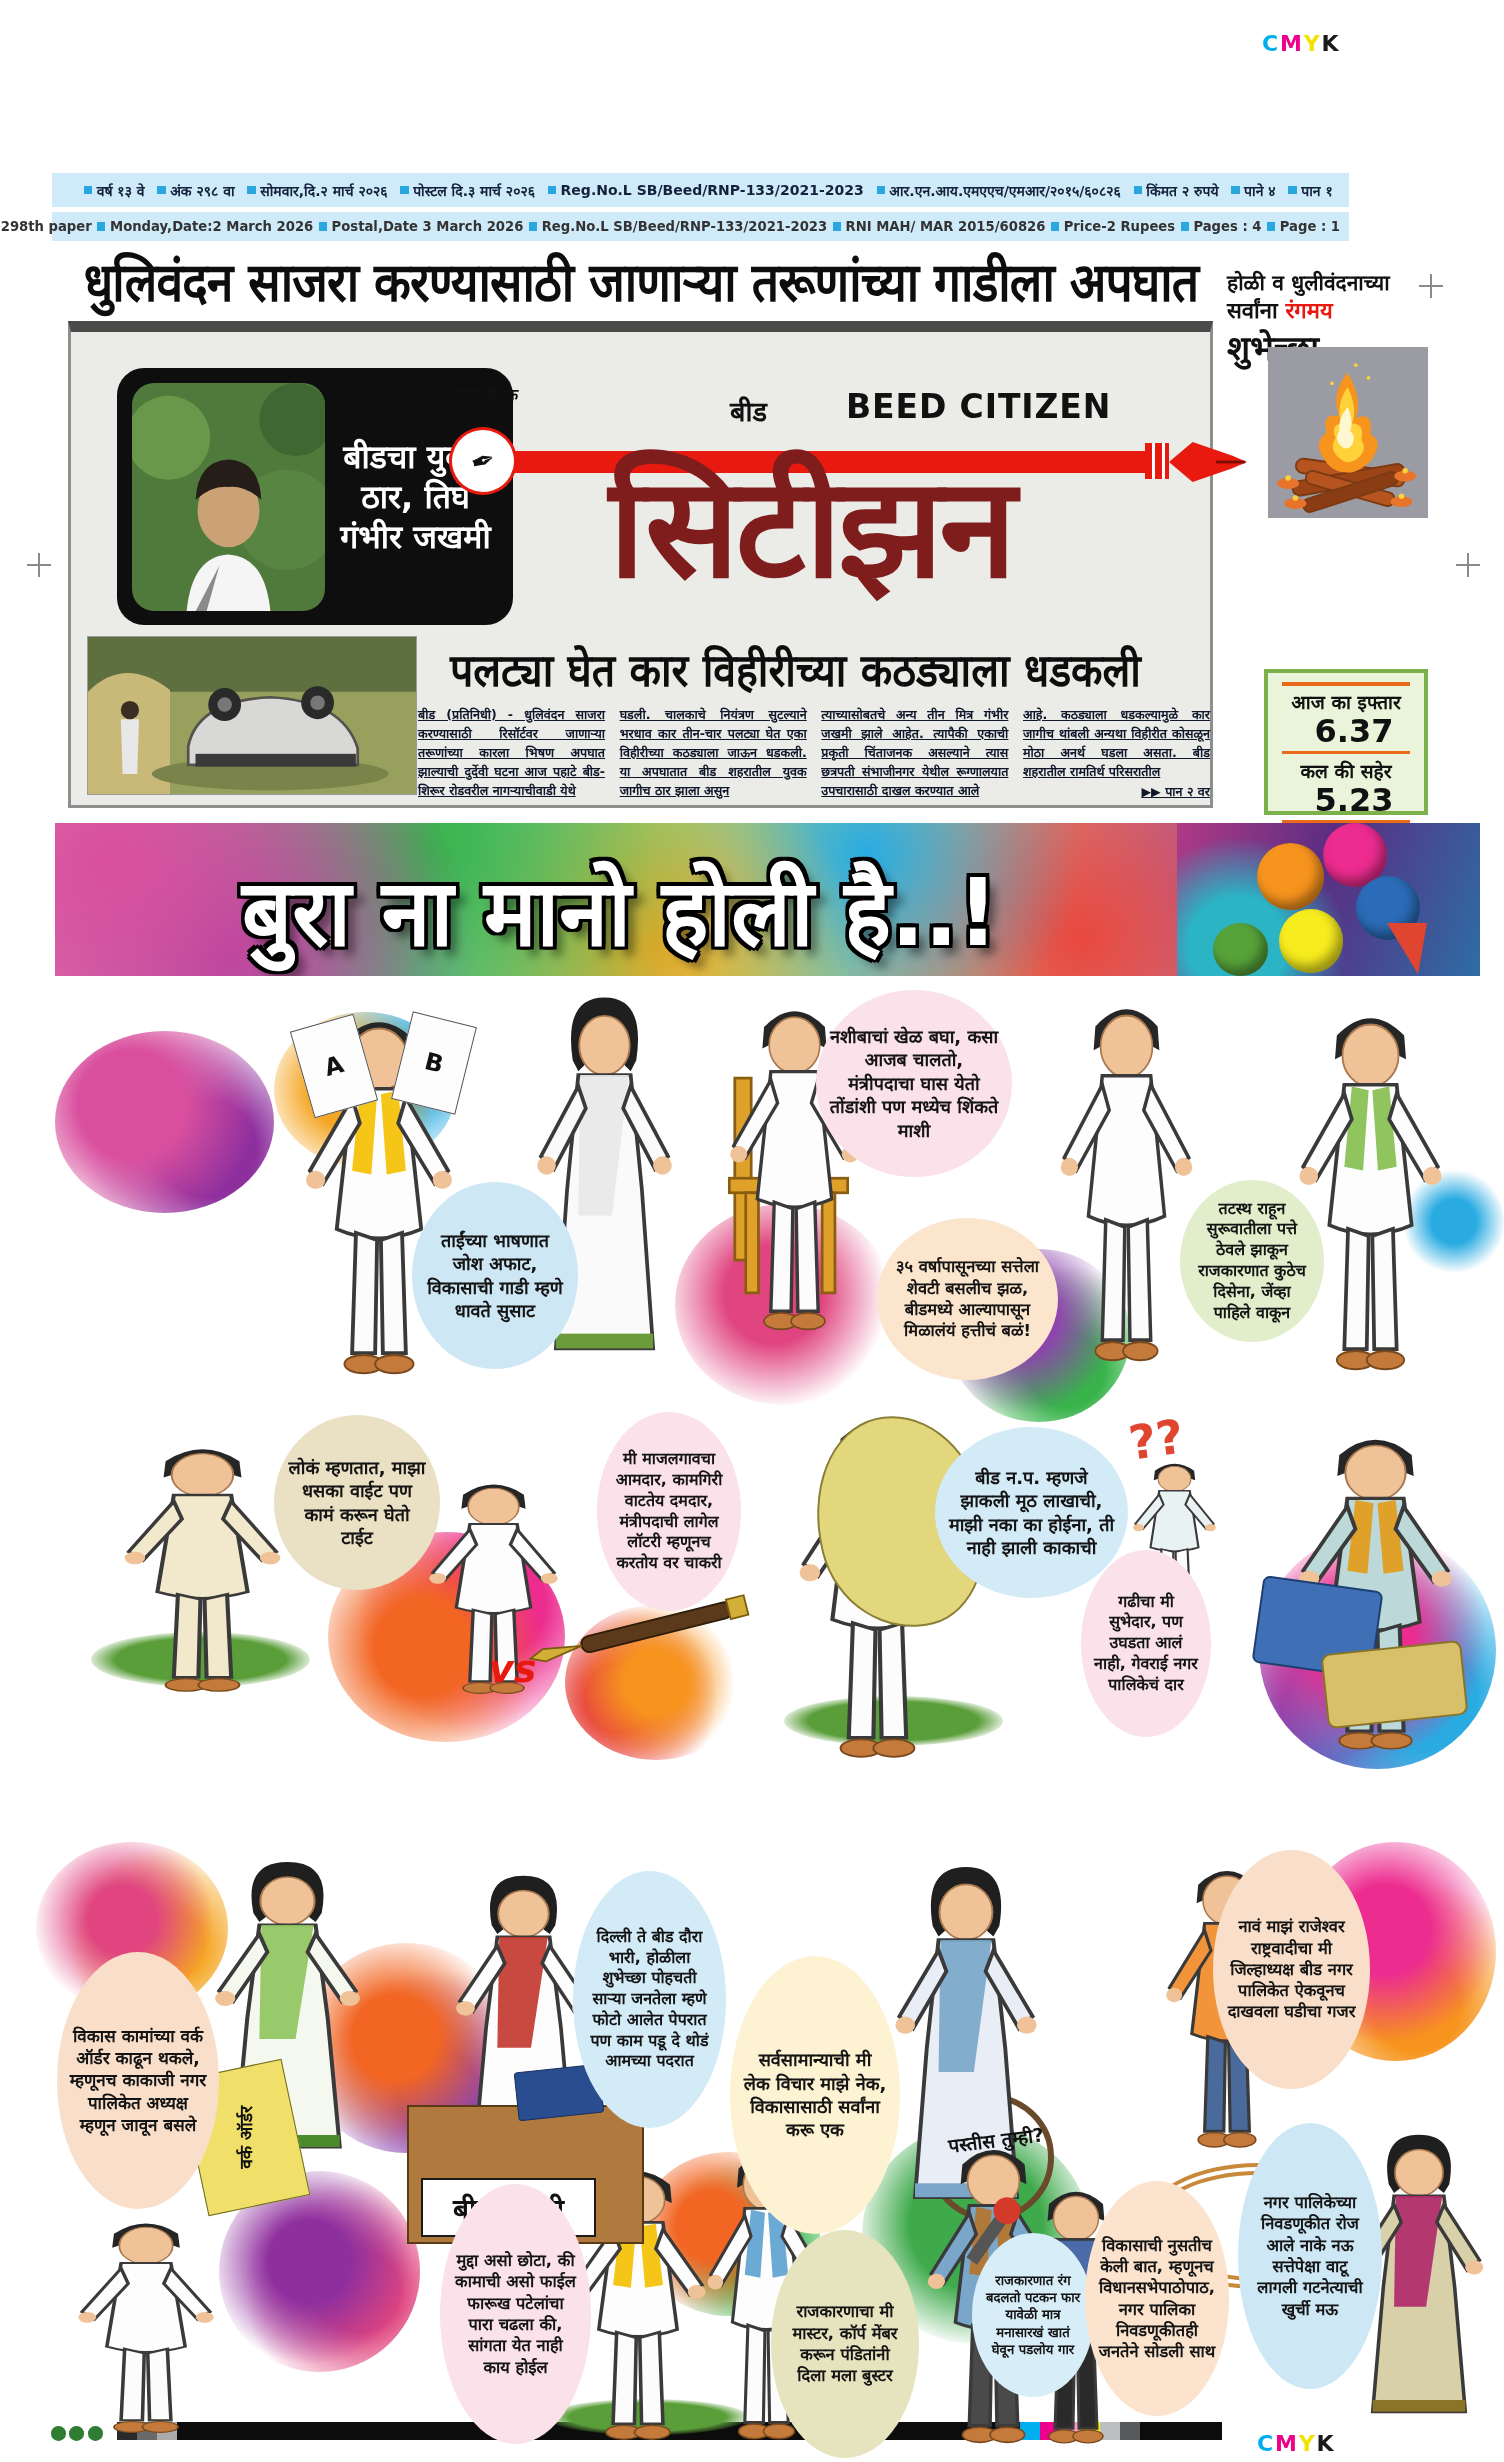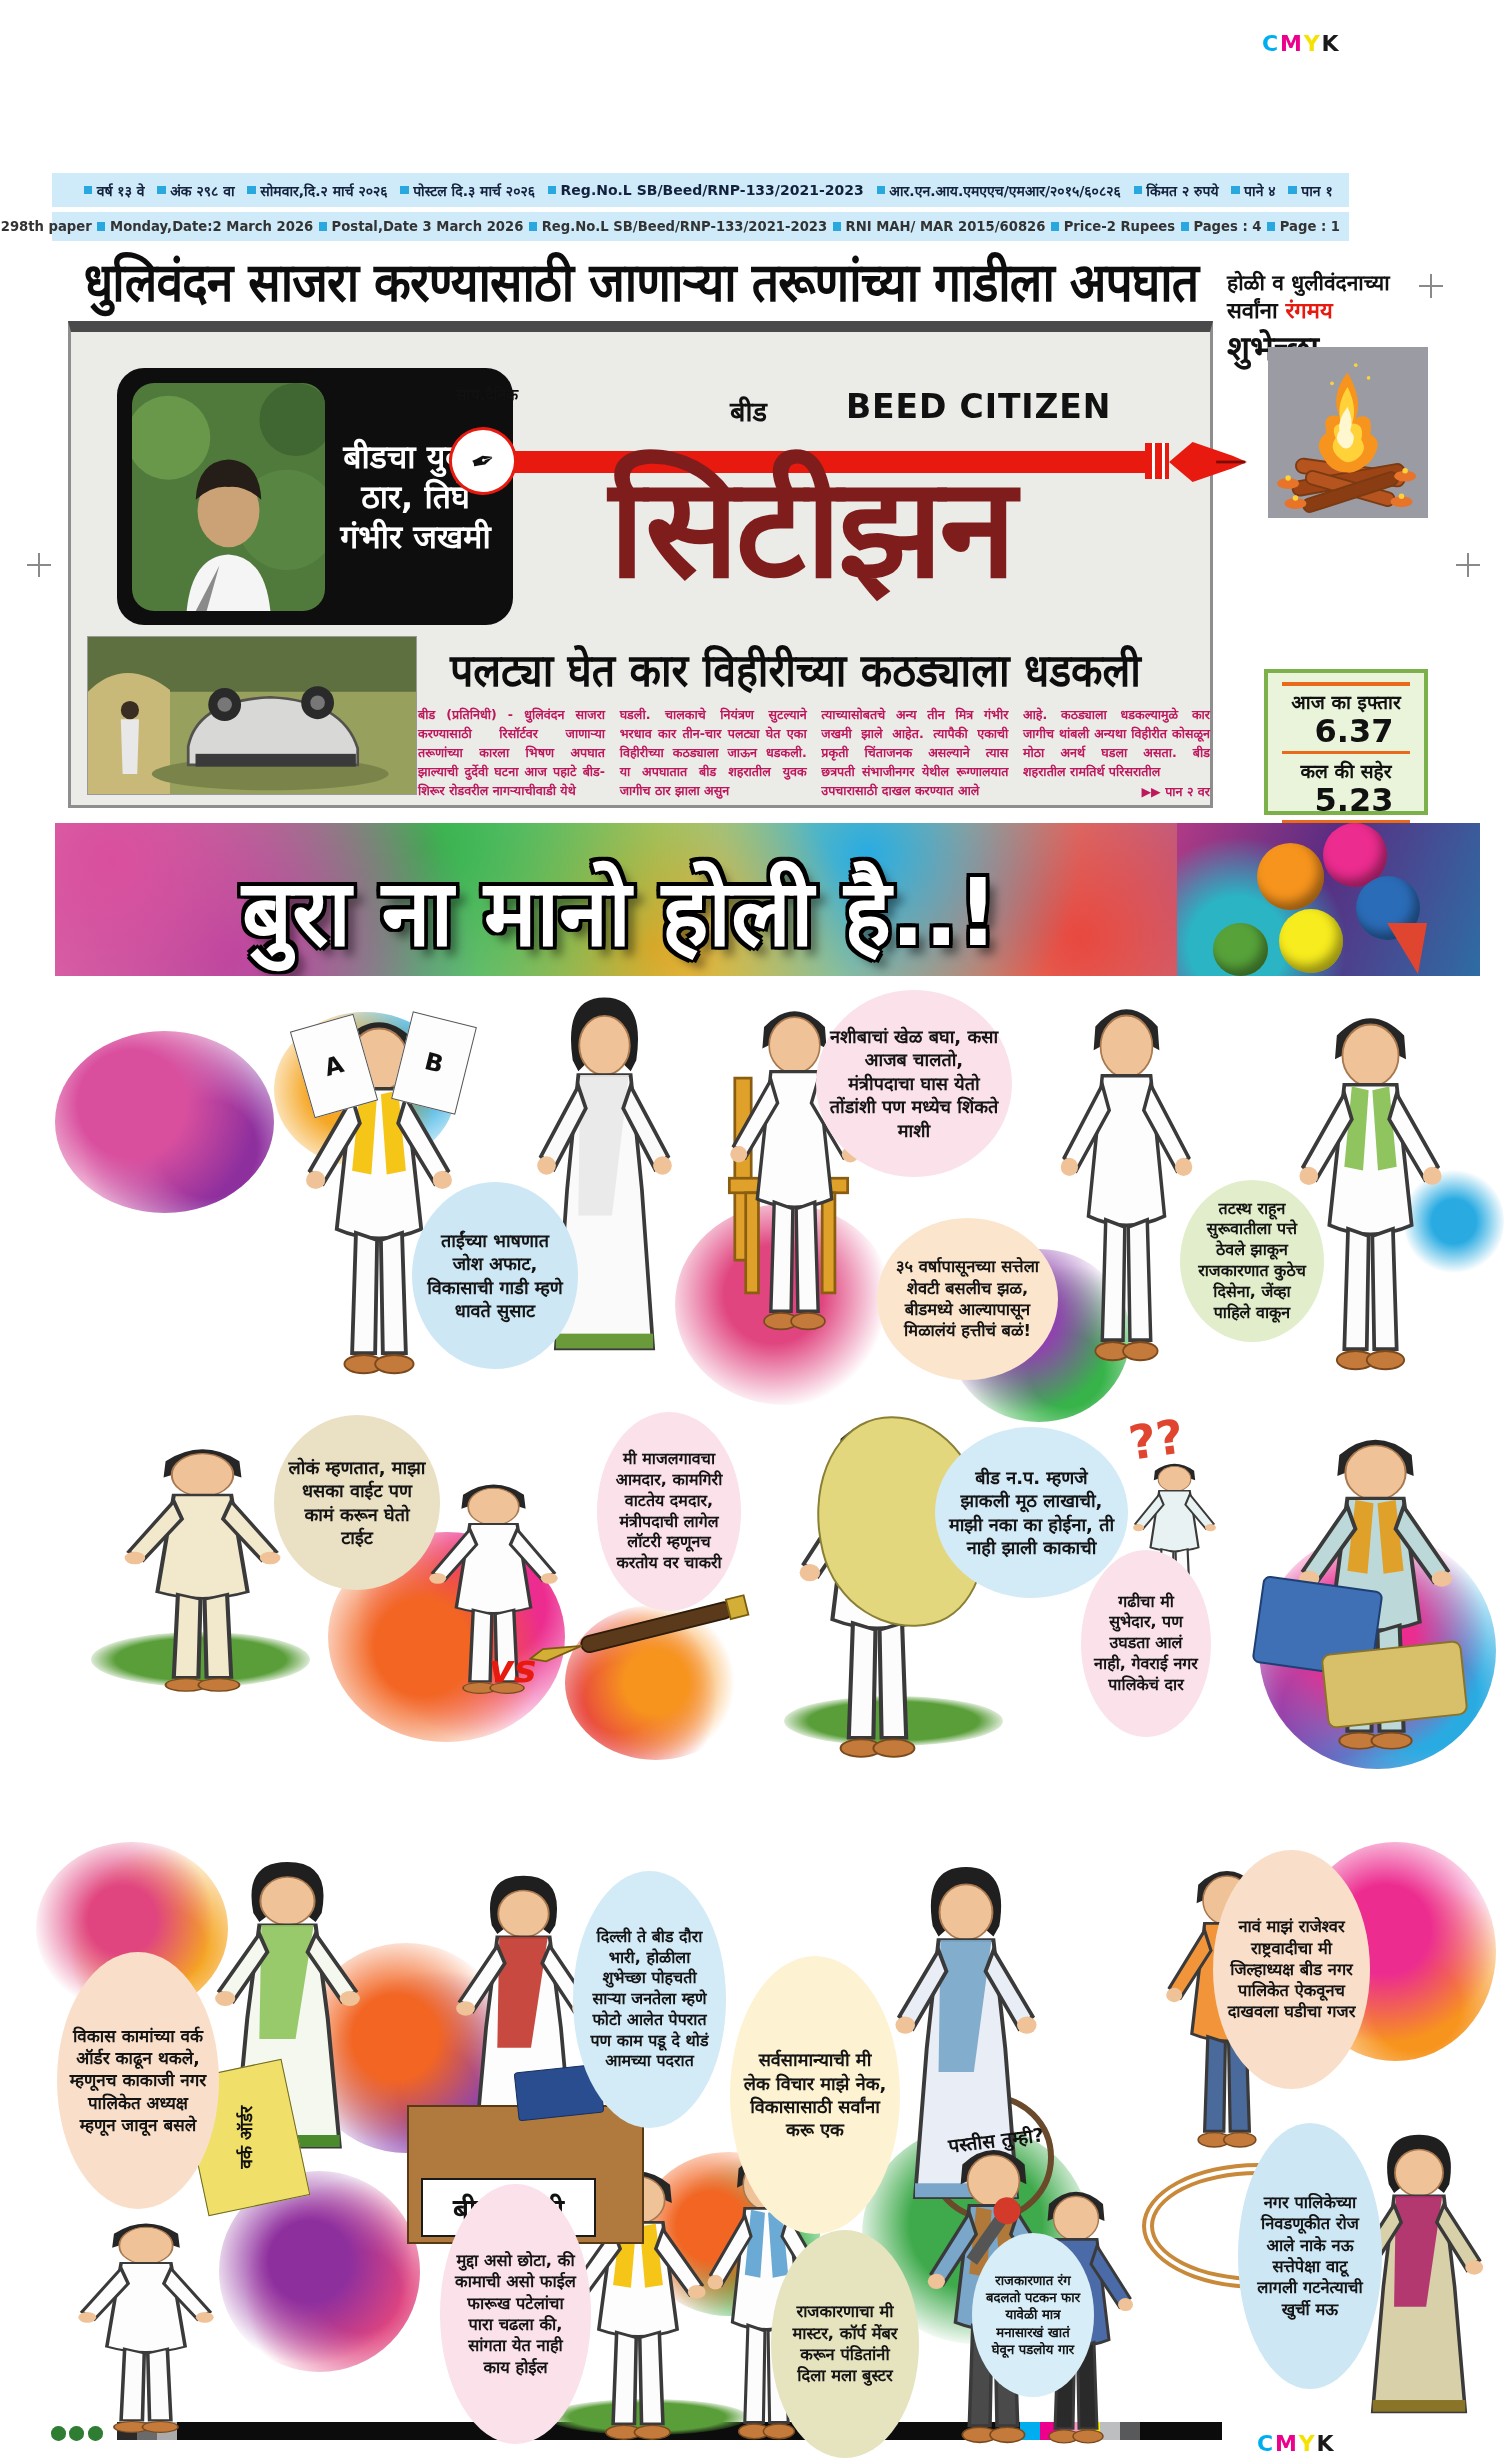--- a/index.html
+++ b/index.html
@@ -41,21 +41,21 @@
   #pen-rings{left:1145px;top:443px;width:24px;height:36px;z-index:2;
              background:linear-gradient(90deg,#e8190f 0 7.3px,#fff 7.3px 10px,#e8190f 10px 17.3px,#fff 17.3px 20px,#e8190f 20px 24px);}
   #pen-nib{left:1169px;top:440px;z-index:2;}
   #logo-city{left:730px;top:392px;font-size:27px;font-weight:800;color:#111;z-index:3;}
   #logo-en{left:846px;top:387px;font-size:33px;font-weight:800;letter-spacing:0.9px;color:#111;z-index:3;}
   #logo-main{left:492px;top:456px;width:638px;text-align:center;font-size:139px;line-height:1.05;
              font-weight:900;color:#7f1d1d;z-index:2;letter-spacing:-3.6px;}
   #subheadline{left:383px;top:638px;width:825px;text-align:center;font-size:41px;font-weight:900;
                color:#0d0d0d;transform:scaleY(1.1);transform-origin:top;}
   #article{left:418px;top:706px;width:792px;height:93px;display:flex;gap:14.6px;}
-  #article .col{flex:1;font-size:12.6px;font-weight:700;line-height:1.5;text-align:justify;color:#be185d;}
+  #article .col{flex:1;font-size:12.6px;font-weight:700;line-height:1.5;text-align:justify;color:#0f172a;text-decoration:underline;}
   #article .cont{display:block;text-align:right;font-weight:900;margin-top:1.8px;}
   
   #wishes{left:1227px;top:270px;width:260px;line-height:1.3;}
   #wishes .l1{font-size:21px;font-weight:800;}
   #wishes .l2{font-size:22px;font-weight:800;}
   #wishes .hl{color:#e8190f;}
   #wishes .l3{font-size:34px;font-weight:900;display:inline-block;}
   #wishes .sign{font-size:13.7px;font-weight:700;margin-left:9px;}
   #bonfire{left:1268px;top:347px;width:160px;height:171px;}
   #notice{left:1264px;top:522px;width:164px;height:140px;border:1.8px solid #666;background:#fff;
@@ -497,20 +497,21 @@
   <div class="bubble" style="left:597px;top:1412px;width:144px;height:199px;background:#fae1ea;font-size:16px">मी माजलगावचा आमदार, कामगिरी वाटतेय दमदार, मंत्रीपदाची लागेल लॉटरी म्हणूनच करतोय वर चाकरी</div>
   <div class="bubble" style="left:935px;top:1427px;width:193px;height:171px;background:#d3eaf7">बीड न.प. म्हणजे झाकली मूठ लाखाची, माझी नका का होईना, ती नाही झाली काकाची</div>
   <div class="bubble" style="left:1081px;top:1550px;width:130px;height:187px;background:#fae1ea;font-size:16px">गढीचा मी सुभेदार, पण उघडता आलं नाही, गेवराई नगर पालिकेचं दार</div>
   <div class="bubble" style="left:57px;top:1952px;width:162px;height:257px;background:#f9dfc9;font-size:17px">विकास कामांच्या वर्क ऑर्डर काढून थकले, म्हणूनच काकाजी नगर पालिकेत अध्यक्ष म्हणून जावून बसले</div>
   <div class="bubble" style="left:573px;top:1871px;width:153px;height:257px;background:#d3eaf7;font-size:16px">दिल्ली ते बीड दौरा भारी, होळीला शुभेच्छा पोहचती साऱ्या जनतेला म्हणे फोटो आलेत पेपरात पण काम पडू दे थोडं आमच्या पदरात</div>
   <div class="bubble" style="left:730px;top:1956px;width:170px;height:278px;background:#fdf2d2">सर्वसामान्याची मी लेक विचार माझे नेक, विकासासाठी सर्वांना करू एक</div>
   <div class="bubble" style="left:1213px;top:1850px;width:157px;height:239px;background:#f9dfc9;font-size:16.4px">नावं माझं राजेश्वर राष्ट्रवादीचा मी जिल्हाध्यक्ष बीड नगर पालिकेत ऐकवूनच दाखवला घडीचा गजर</div>
   <div class="bubble" style="left:440px;top:2184px;width:151px;height:260px;background:#fae1ea;font-size:16.4px">मुद्दा असो छोटा, की कामाची असो फाईल फारूख पटेलांचा पारा चढला की, सांगता येत नाही काय होईल</div>
   <div class="bubble" style="left:771px;top:2230px;width:148px;height:228px;background:#e6e3bf;font-size:16.4px">राजकारणाचा मी मास्टर, कॉर्प मेंबर करून पंडितांनी दिला मला बुस्टर</div>
   <div class="bubble" style="left:972px;top:2233px;width:122px;height:164px;background:#d7edf7;font-size:13.2px">राजकारणात रंग बदलतो पटकन फार यावेळी मात्र मनासारखं खातं घेवून पडलोय गार</div>
+  <div class="bubble" style="left:1085px;top:2181px;width:144px;height:235px;background:#fbe3cd;font-size:16.4px">विकासाची नुसतीच केली बात, म्हणूनच विधानसभेपाठोपाठ, नगर पालिका निवडणूकीतही जनतेने सोडली साथ</div>
   <div class="bubble" style="left:1238px;top:2123px;width:144px;height:266px;background:#cde7f5;font-size:16.4px">नगर पालिकेच्या निवडणूकीत रोज आले नाके नऊ सत्तेपेक्षा वाटू लागली गटनेत्याची खुर्ची मऊ</div>
 
   <div class="abs" id="vs-label">vs</div>
   <div class="abs" id="qq-label">??</div>
   <div class="abs" id="handwritten">पस्तीस तुम्ही?</div>
 
   <div class="abs dot" style="left:51px"></div>
   <div class="abs dot" style="left:69px"></div>
   <div class="abs dot" style="left:88px"></div>
   <div class="abs" id="foot-bar"></div>

